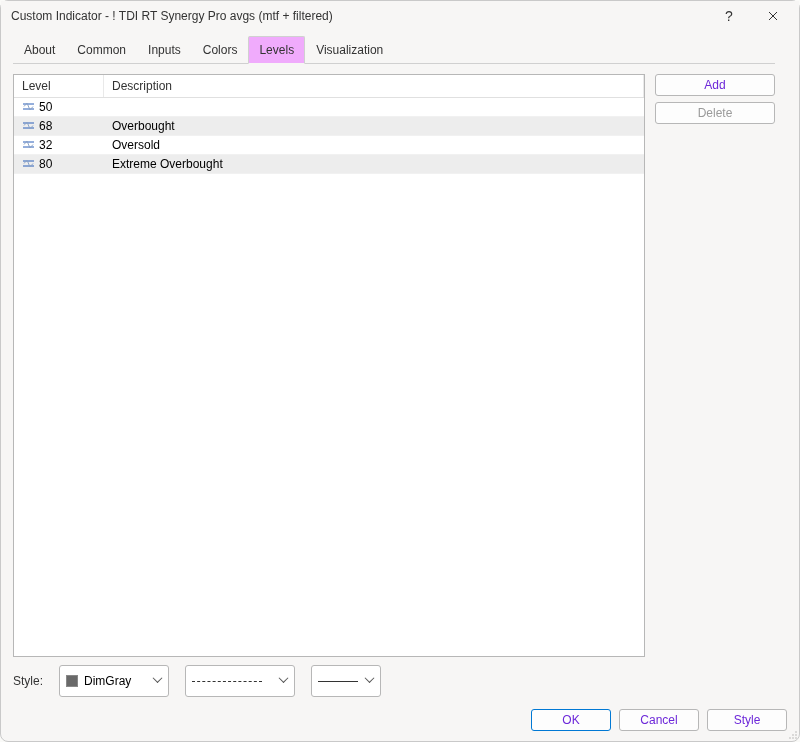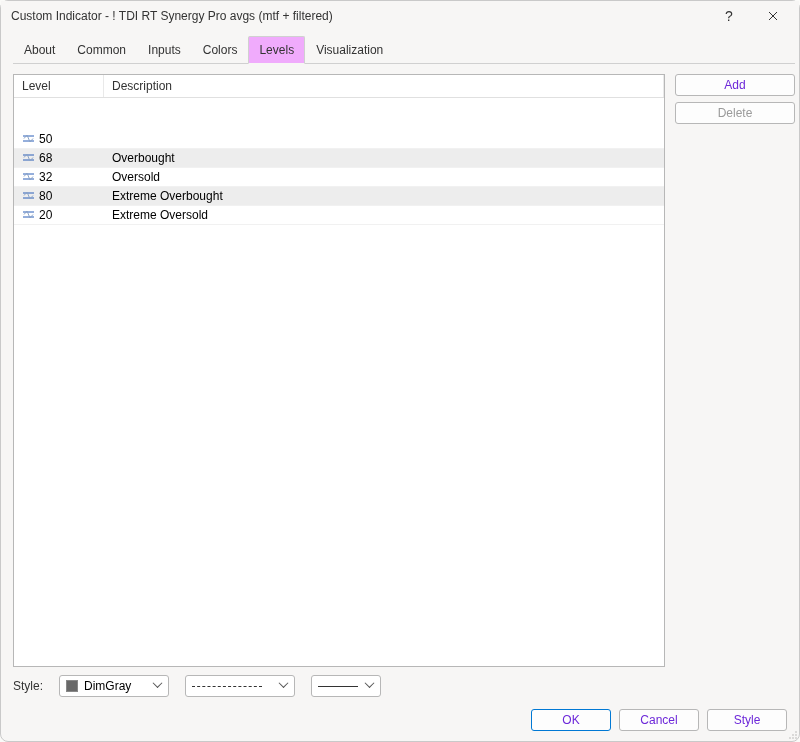--- a/index.html
+++ b/index.html
@@ -31,21 +31,21 @@
     width: 44px; height: 30px;
     display: flex; align-items: center; justify-content: center;
     color: #333;
   }
   .tb-btn svg { width: 10px; height: 10px; stroke: #333; stroke-width: 1; }
   .tb-btn.help { font-size: 14px; }
 
   
   .content {
     flex: 1;
-    padding: 5px 4px 0 12px;
+    padding: 5px 24px 0 12px;
     display: flex; flex-direction: column;
   }
   .tabs {
     display: flex; gap: 0;
     border-bottom: 1px solid #d0d0d0;
   }
   .tab {
     padding: 6px 10px 6px 10px;
     font-size: 12px;
     color: #333;
@@ -66,21 +66,20 @@
     display: flex; gap: 10px;
   }
 
   
   .listbox {
     flex: 1;
     border: 1px solid #b7b7b7;
     background: #fff;
     display: flex; flex-direction: column;
     overflow: hidden;
-    gap: 32px;
   }
   .listhead {
     display: flex;
     background: #fff;
     border-bottom: 1px solid #e0e0e0;
   }
   .listhead .col {
     padding: 4px 8px;
     font-size: 12px;
     color: #333;
@@ -131,21 +130,21 @@
   .btn.primary { border-color: #0078d4; }
 
   
   .stylerow {
     display: flex; align-items: center; justify-content: flex-start;
     gap: 16px;
     padding: 8px 0 8px 0;
   }
   .stylerow .label { font-size: 12px; color: #333; }
   .combo {
-    height: 22px;
+    height: 32px;
     border: 1px solid #b7b7b7;
     border-radius: 3px;
     background: #fff;
     display: flex; align-items: center;
     padding: 0 4px 0 6px;
     gap: 6px;
     font-size: 12px;
   }
   .combo .chev {
     margin-left: auto;
@@ -258,31 +257,20 @@
               <div class="cell cell-level">
                 <span class="lvl-icon"><svg viewBox="0 0 13 13">
   <path d="M1 4 H12" stroke="#2b5fb8" stroke-width="1"></path>
   <path d="M1 9 H12" stroke="#2b5fb8" stroke-width="1"></path>
   <path d="M2 6.5 L5 3 L8 10 L11 6.5" stroke="#8aa3c8" stroke-width="1" fill="none"></path>
 </svg></span>
                 <span>80</span>
               </div>
               <div class="cell cell-desc">Extreme Overbought</div>
             </div>
-            <div class="row">
-              <div class="cell cell-level">
-                <span class="lvl-icon"><svg viewBox="0 0 13 13">
-  <path d="M1 4 H12" stroke="#2b5fb8" stroke-width="1"></path>
-  <path d="M1 9 H12" stroke="#2b5fb8" stroke-width="1"></path>
-  <path d="M2 6.5 L5 3 L8 10 L11 6.5" stroke="#8aa3c8" stroke-width="1" fill="none"></path>
-</svg></span>
-                <span>20</span>
-              </div>
-              <div class="cell cell-desc">Extreme Oversold</div>
-            </div>
           </div>
       </div>
 
       <div class="sidebtns">
         <div class="btn">Add</div>
         <div class="btn disabled">Delete</div>
       </div>
     </div>
 
     <div class="stylerow">

